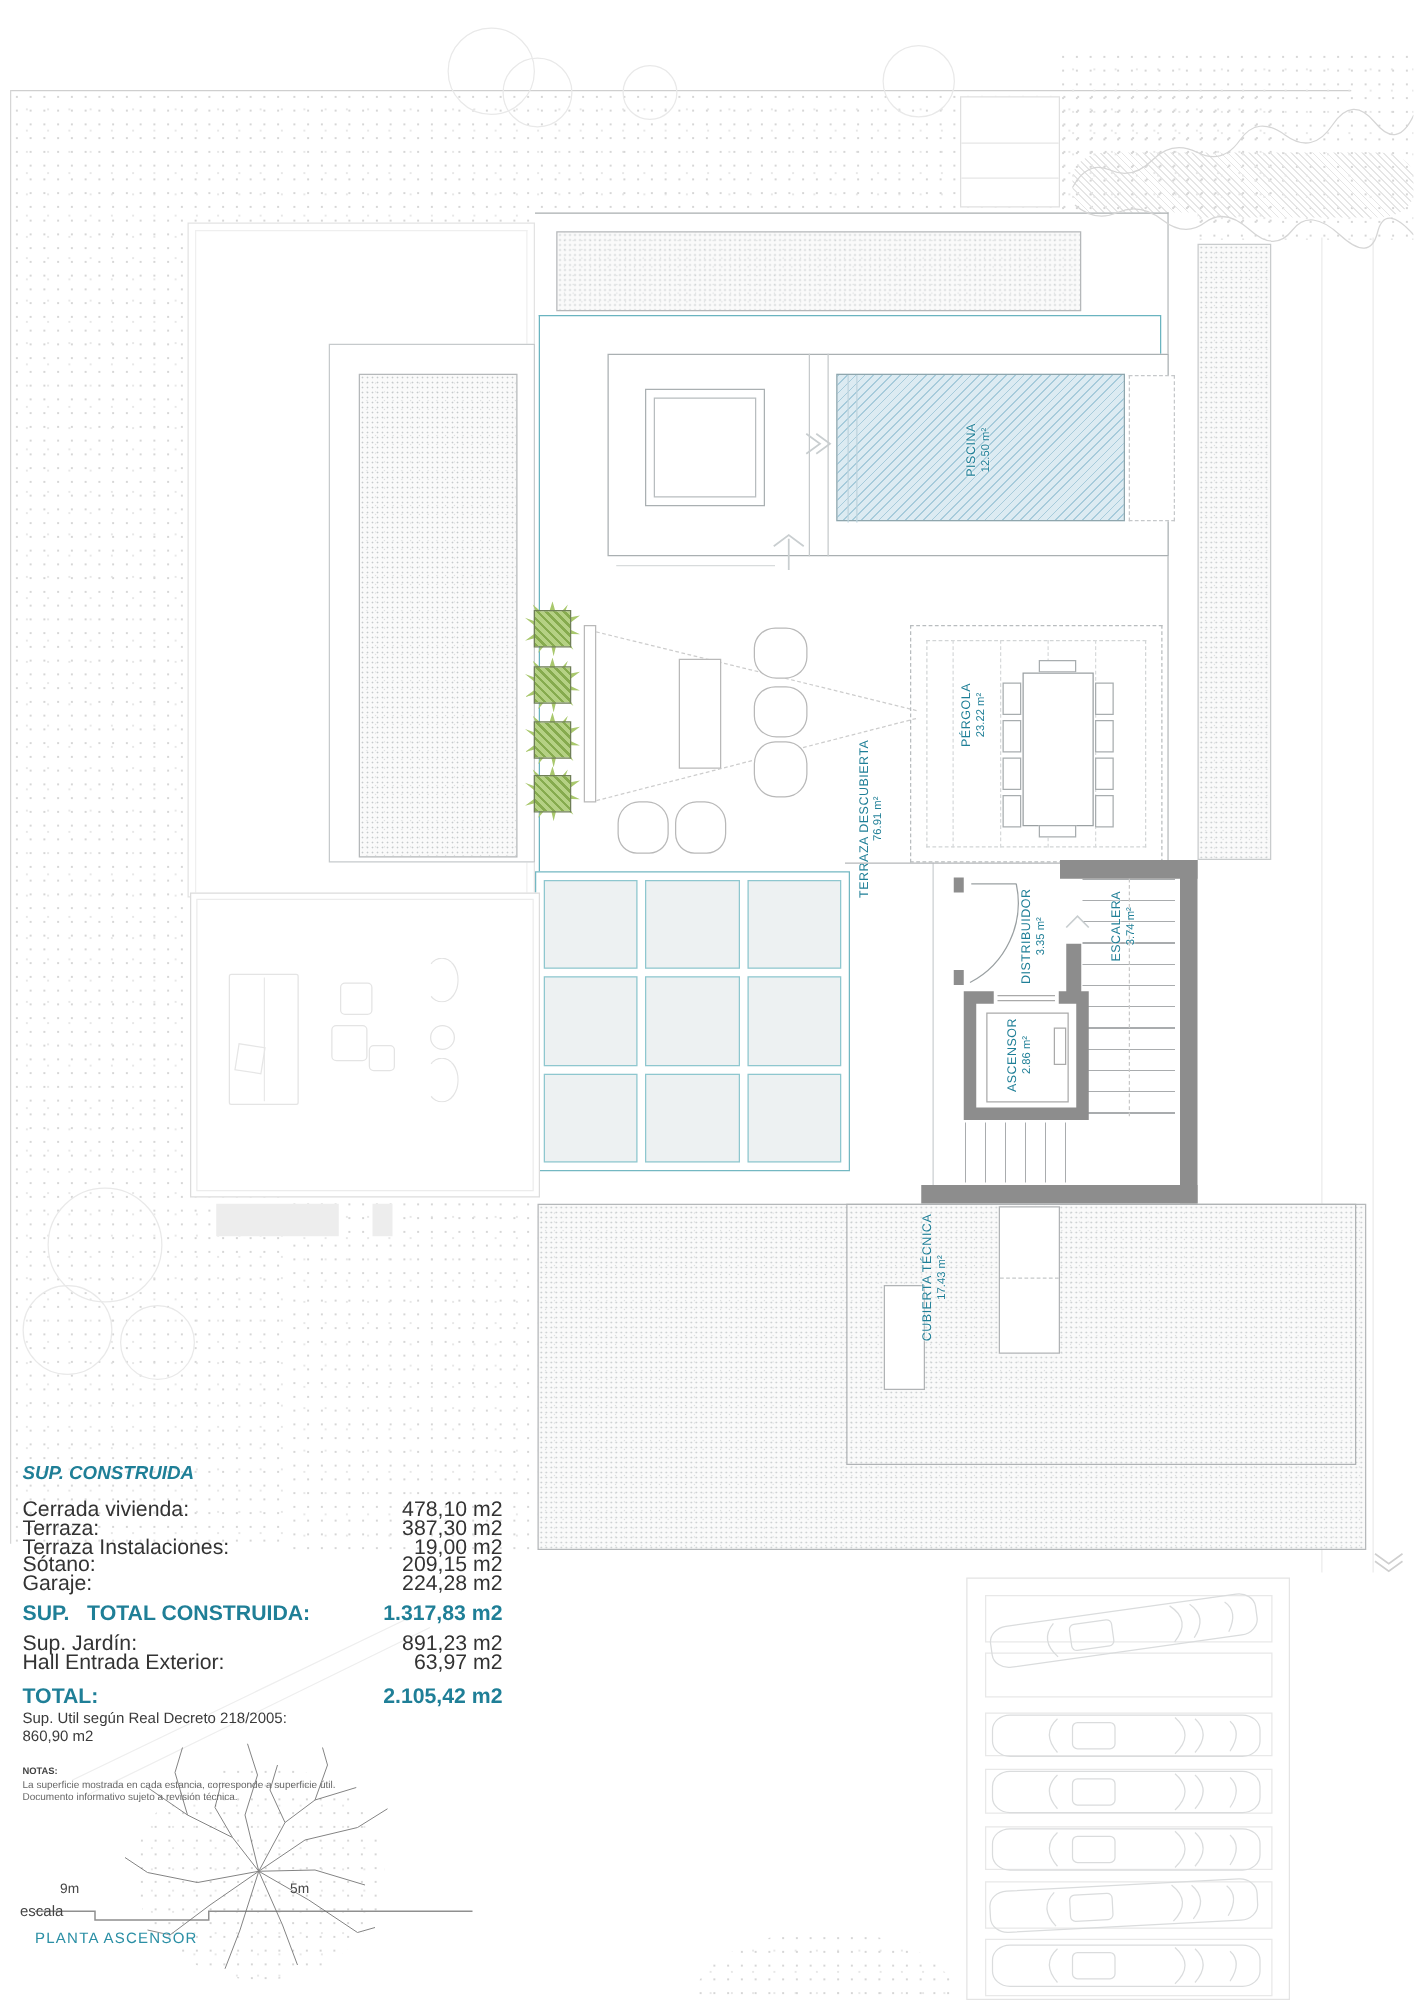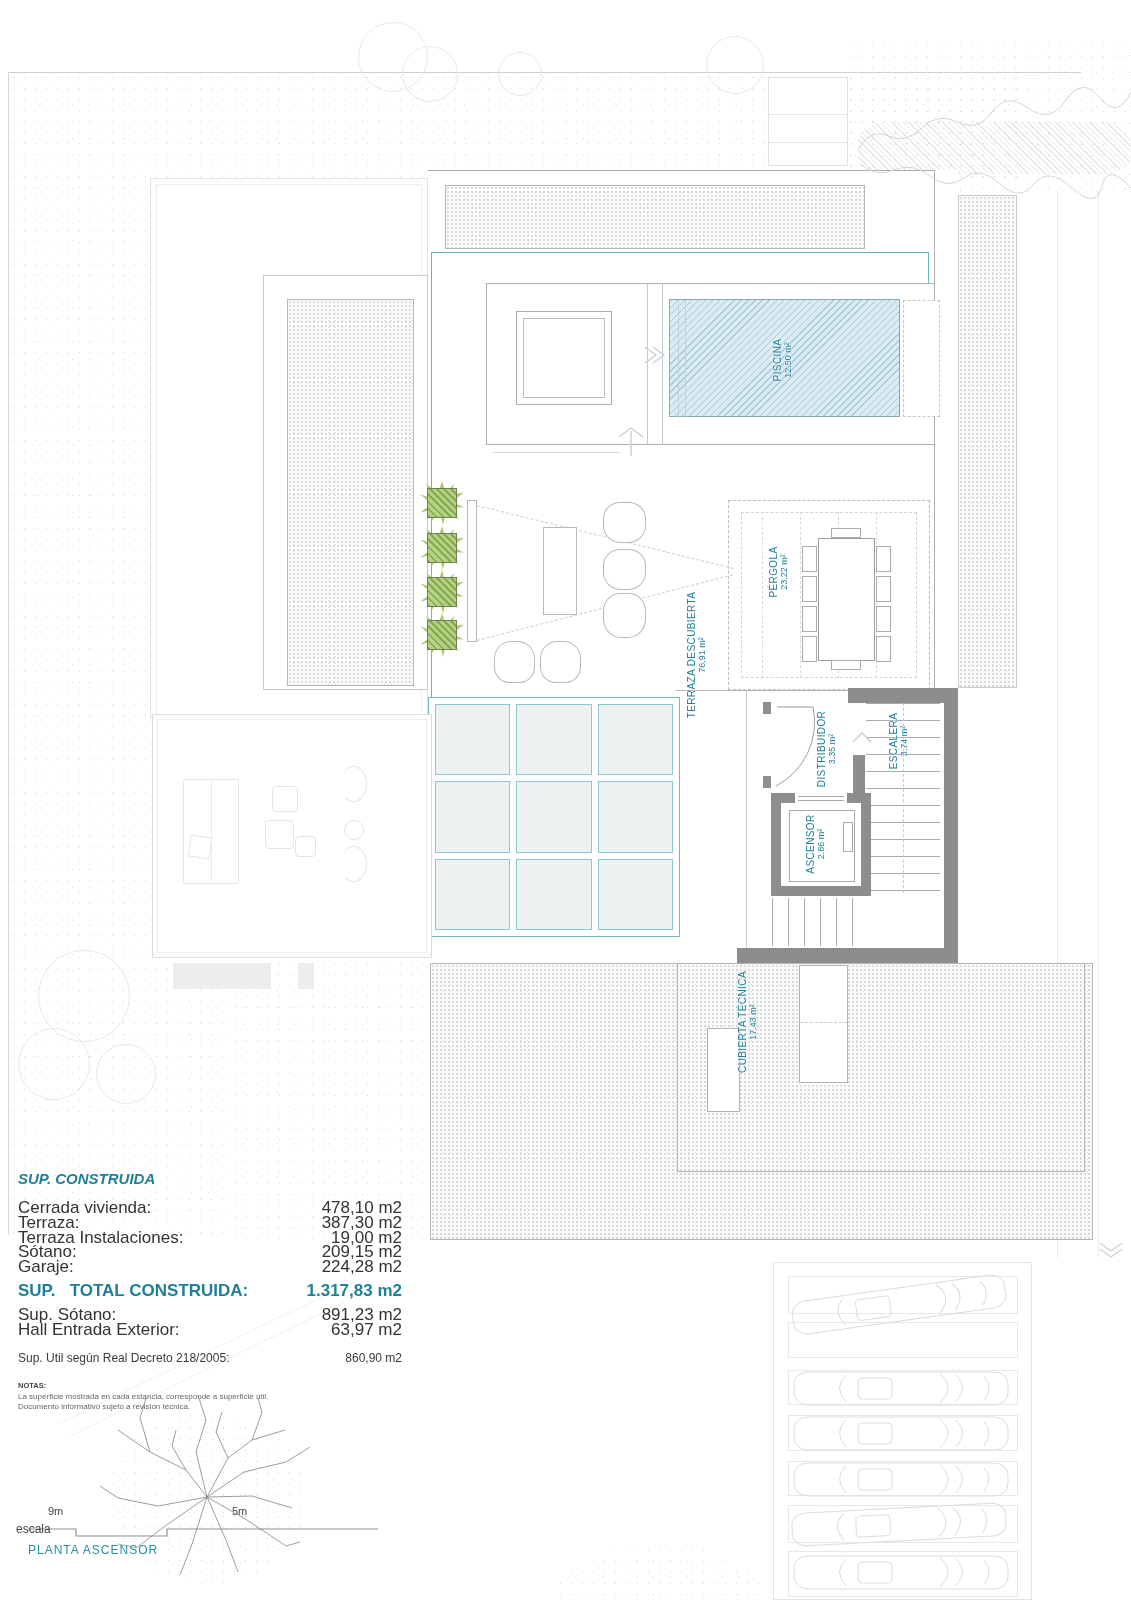--- a/index.html
+++ b/index.html
@@ -339,30 +339,34 @@
       <span>Garaje:</span>
       <span>224,28 m2</span>
     </div>
 
     <div class="trow" style="margin-top:9px;font-weight:700;color:var(--teal-text);">
       <span style="white-space:pre;">SUP.   TOTAL CONSTRUIDA:</span>
       <span>1.317,83 m2</span>
     </div>
 
     <div class="trow" style="margin-top:9px;">
-      <span>Sup. Sótano:</span>
+      <span>Sup. Jardín:</span>
       <span>891,23 m2</span>
     </div>
     <div class="trow">
       <span>Hall Entrada Exterior:</span>
       <span>63,97 m2</span>
     </div>
 
-
-    <div class="trow" style="margin-top:14px;font-style:normal;font-size:12px;color:#3a3a3a;">
+    <div class="trow" style="margin-top:10px;font-style:normal;font-weight:700;font-size:17px;color:var(--teal-text);line-height:20px;">
+      <span>TOTAL:</span>
+      <span>2.105,42 m2</span>
+    </div>
+
+    <div class="trow" style="font-style:normal;font-size:12px;color:#3a3a3a;flex-direction:column;">
       <span>Sup. Util según Real Decreto 218/2005:</span>
       <span>860,90 m2</span>
     </div>
 
     <div style="margin-top:15px;font-size:7.5px;font-weight:700;color:#444;">NOTAS:</div>
     <div style="font-size:8px;color:#666;line-height:10px;margin-top:2px;">La superficie mostrada en cada estancia, corresponde a superficie útil.</div>
     <div style="font-size:8px;color:#666;line-height:10px;">Documento informativo sujeto a revisión técnica.</div>
   </div>
 
   <span class="abs" style="left:48px;top:1505px;font-size:11px;color:#444;">9m</span>

